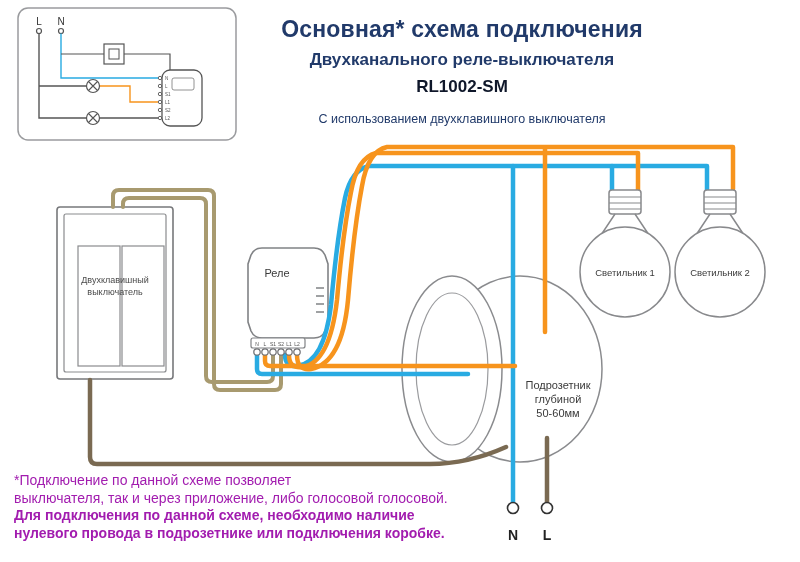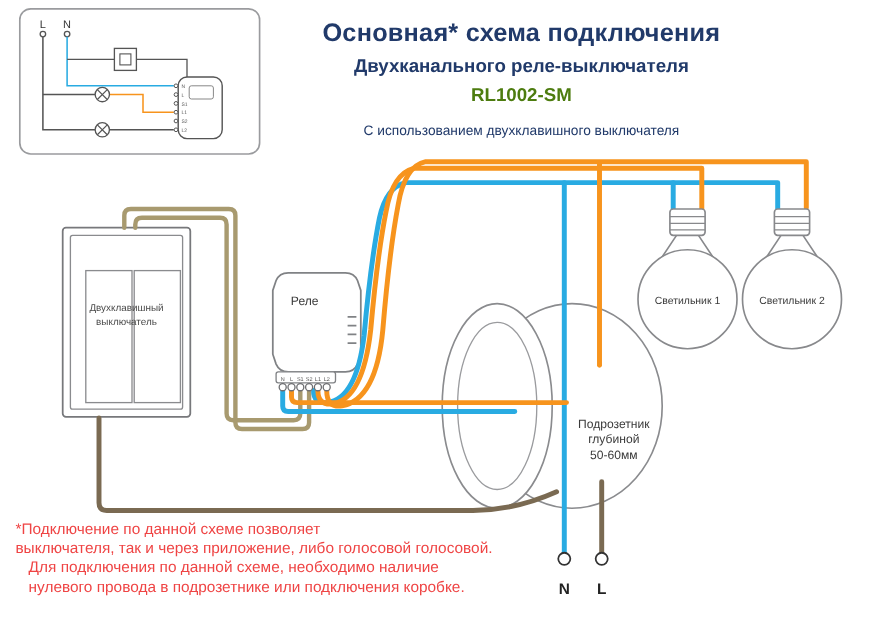--- a/index.html
+++ b/index.html
@@ -1,24 +1,24 @@
 <!DOCTYPE html>
 <html><head>
 <meta charset="utf-8">
 <style>
   html,body{margin:0;padding:0;background:#fff;}
   .page{position:relative;width:800px;height:562px;background:#ffffff;overflow:hidden;
         font-family:"Liberation Sans",sans-serif;}
-  .header{position:absolute;left:214px;top:16px;width:520px;text-align:center;color:#213a6a;}
+  .header{position:absolute;left:202px;top:16px;width:520px;text-align:center;color:#213a6a;}
   .title{font-size:23px;font-weight:bold;letter-spacing:.2px;}
   .subtitle{font-size:17px;margin-top:7px;font-weight:bold;}
-  .model{font-size:17px;font-weight:bold;margin-top:7px;color:#4d7c0f;}
+  .model{font-size:17px;font-weight:bold;margin-top:7px;color:#0f172a;}
   .note{font-size:12.5px;margin-top:15px;}
-  .footnote{position:absolute;left:14px;top:472px;font-size:14px;line-height:17.5px;color:#ef4444;}
-  .footnote .bold{font-weight:normal;margin-left:12px;}
+  .footnote{position:absolute;left:14px;top:472px;font-size:14px;line-height:17.5px;color:#a21caf;}
+  .footnote .bold{font-weight:bold;}
   svg{position:absolute;left:0;top:0;}
   svg text{font-family:"Liberation Sans",sans-serif;}
 </style>
 </head>
 <body>
 
 <div class="page">
 
   <div class="header">
     <div class="title">Основная* схема подключения</div>

